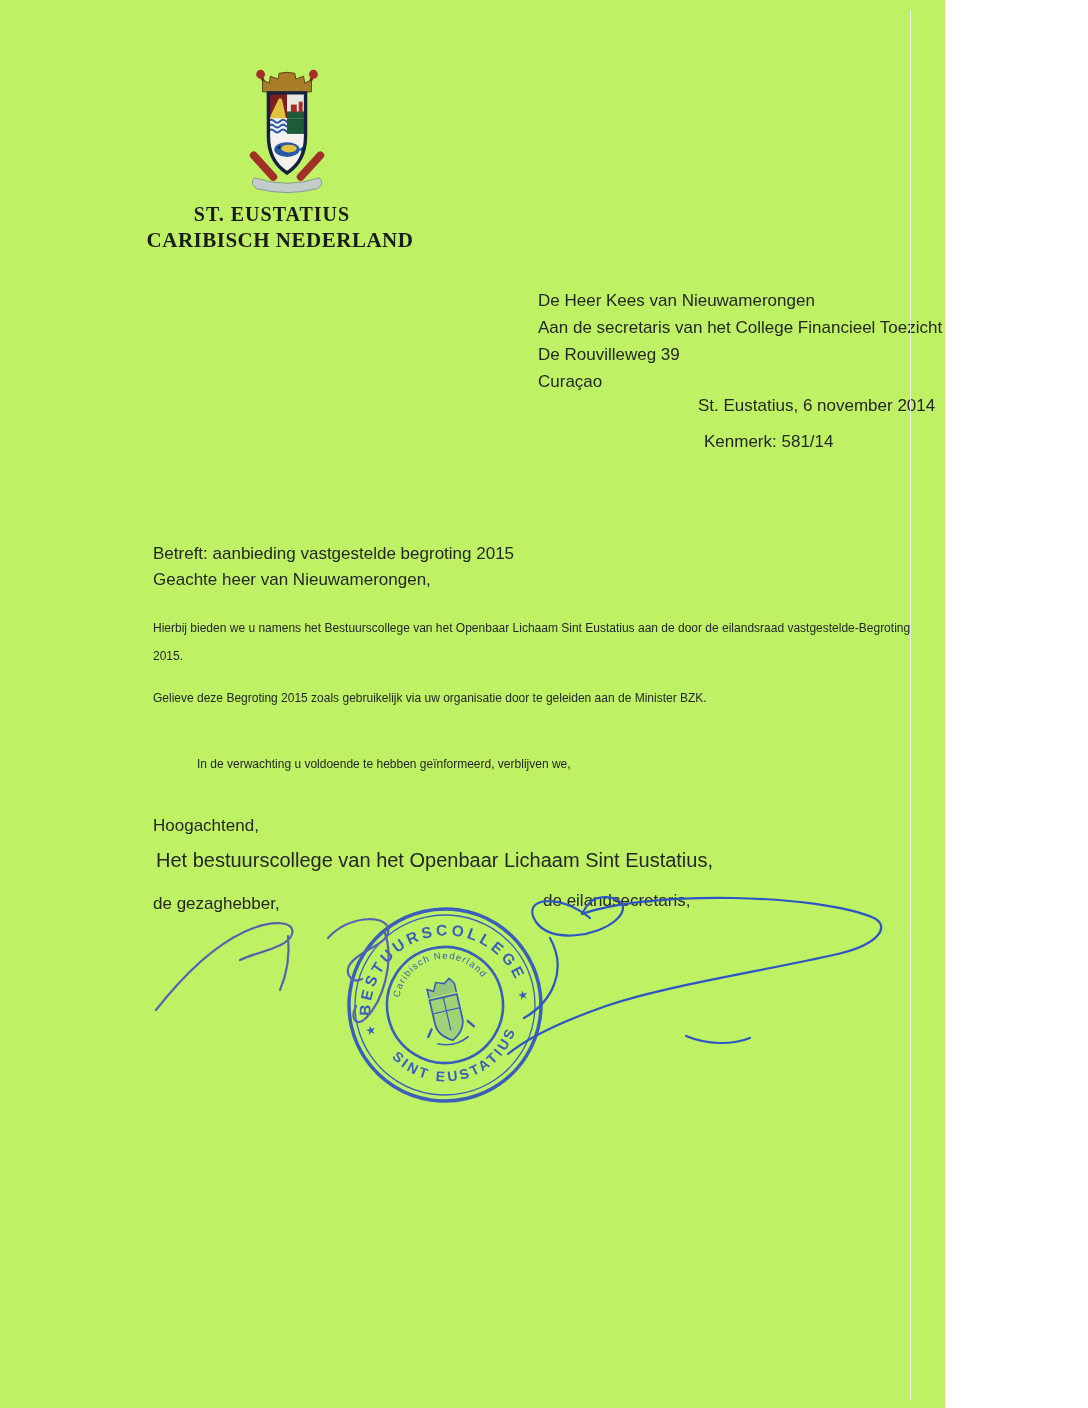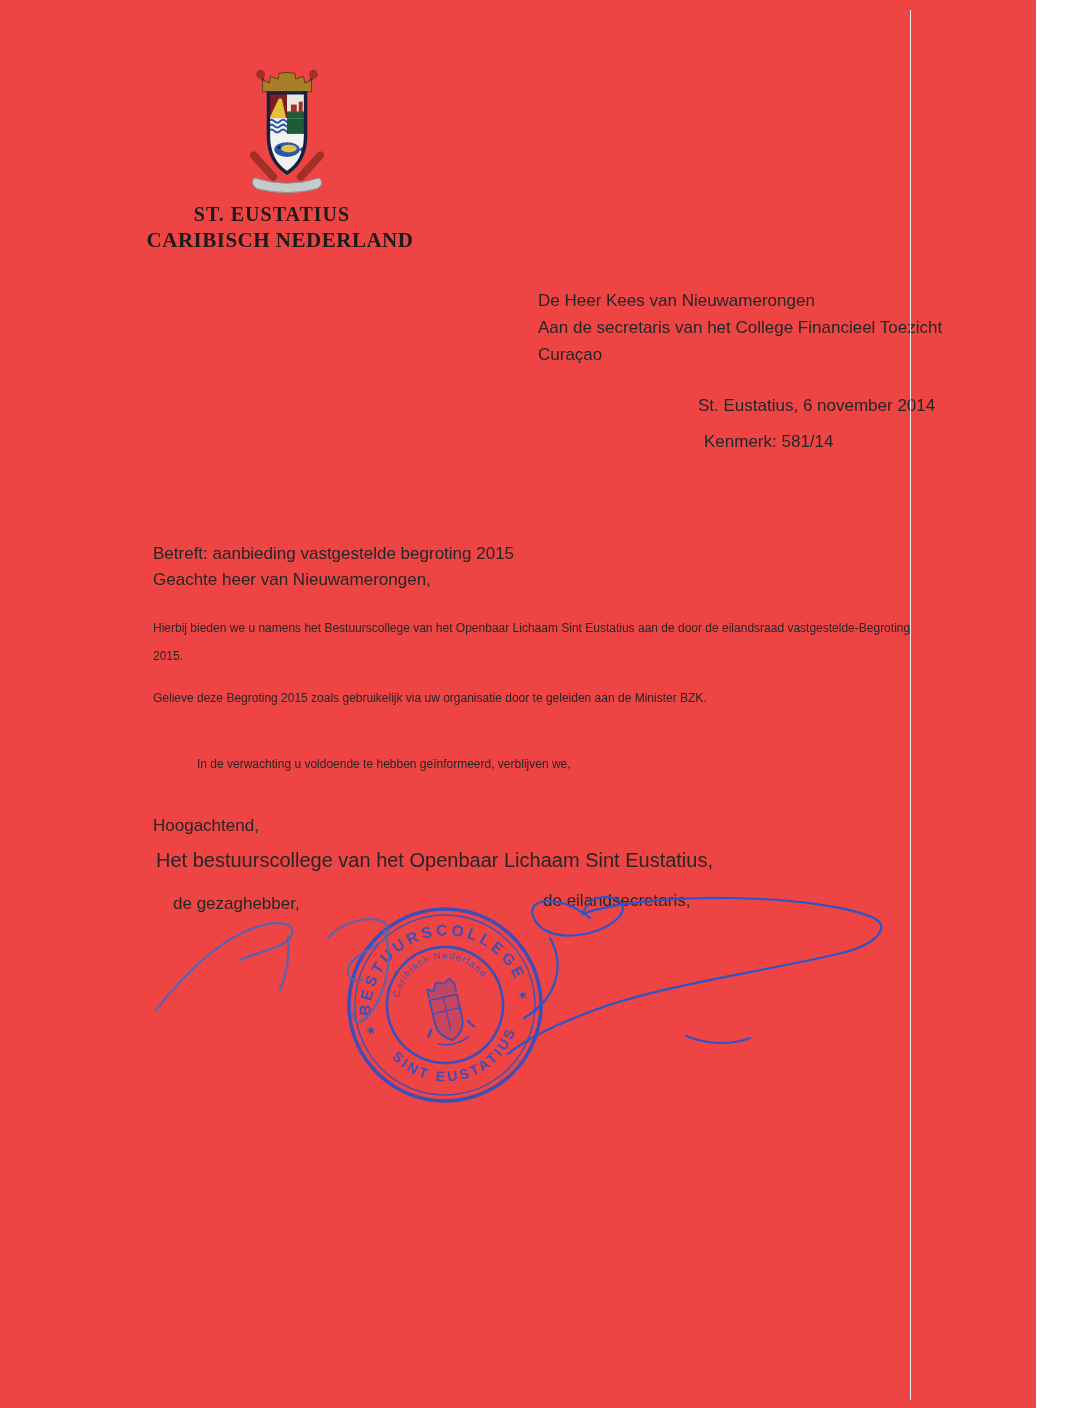--- a/index.html
+++ b/index.html
@@ -1,19 +1,19 @@
 <!DOCTYPE html>
 <html><head>
 <meta charset="utf-8">
 <style>
   html,body{margin:0;padding:0;background:#ffffff;}
   #page{
     position:relative;
-    width:1036px;height:1408px;
-    background:#ef4444;
+    width:945px;height:1408px;
+    background:#bef264;
     overflow:hidden;
     font-family:"Liberation Sans", sans-serif;
     color:#262626;
   }
   .abs{position:absolute;}
   
   .org-line1{
     left:122px;top:203px;width:300px;
     text-align:center;
     font-family:"Liberation Serif", serif;
@@ -33,21 +33,21 @@
   .reference{left:704px;top:432px;font-size:17px;white-space:nowrap;}
   
   .subject{left:153px;top:508px;font-size:17px;white-space:nowrap;margin-top:36px;}
   .salutation{left:153px;top:570px;font-size:17px;white-space:nowrap;}
   .para{left:153px;font-size:12px;line-height:28px;width:768px;}
   .para1{top:614px;}
   .para2{top:684px;}
   .para3{top:750px;margin-left:44px;}
   .valediction{left:153px;top:816px;font-size:17px;}
   .signatory-org{left:156px;top:849px;font-size:20px;white-space:nowrap;text-align:right;}
-  .left-signer{left:153px;top:894px;font-size:17px;margin-left:20px;}
+  .left-signer{left:153px;top:894px;font-size:17px;}
   .right-signer{left:543px;top:891px;font-size:17px;}
   
   .scan-line{left:910px;top:10px;width:1px;height:1390px;background:#ececec;}
   
   .stamp{left:345px;top:905px;width:200px;height:200px;opacity:0.9;}
   .stamp svg{transform:rotate(-13deg);}
   
   .signatures{left:120px;top:878px;width:800px;height:240px;}
   .crest{left:243px;top:64px;width:88px;height:132px;}
 </style>
@@ -102,20 +102,21 @@
       <path d="M 26,28 H 64 V 72 Q 64,98 45,110 Q 26,98 26,72 Z" fill="none" stroke="#16213e" stroke-width="3.5"></path>
     </svg>
   </div>
 
   <div class="abs org-line1">ST. EUSTATIUS</div>
   <div class="abs org-line2">CARIBISCH NEDERLAND</div>
 
   <div class="abs recipient">
     <div>De Heer Kees van Nieuwamerongen</div>
     <div>Aan de secretaris van het College Financieel Toezicht</div>
+    <div>De Rouvilleweg 39</div>
     <div>Curaçao</div>
   </div>
 
   <div class="abs dateline">St. Eustatius, 6 november 2014</div>
   <div class="abs reference">Kenmerk: 581/14</div>
 
   <div class="abs subject">Betreft: aanbieding vastgestelde begroting 2015</div>
   <div class="abs salutation">Geachte heer van Nieuwamerongen,</div>
 
   <div class="abs para para1">Hierbij bieden we u namens het Bestuurscollege van het Openbaar Lichaam Sint Eustatius aan de door de eilandsraad vastgestelde-Begroting 2015.</div>

